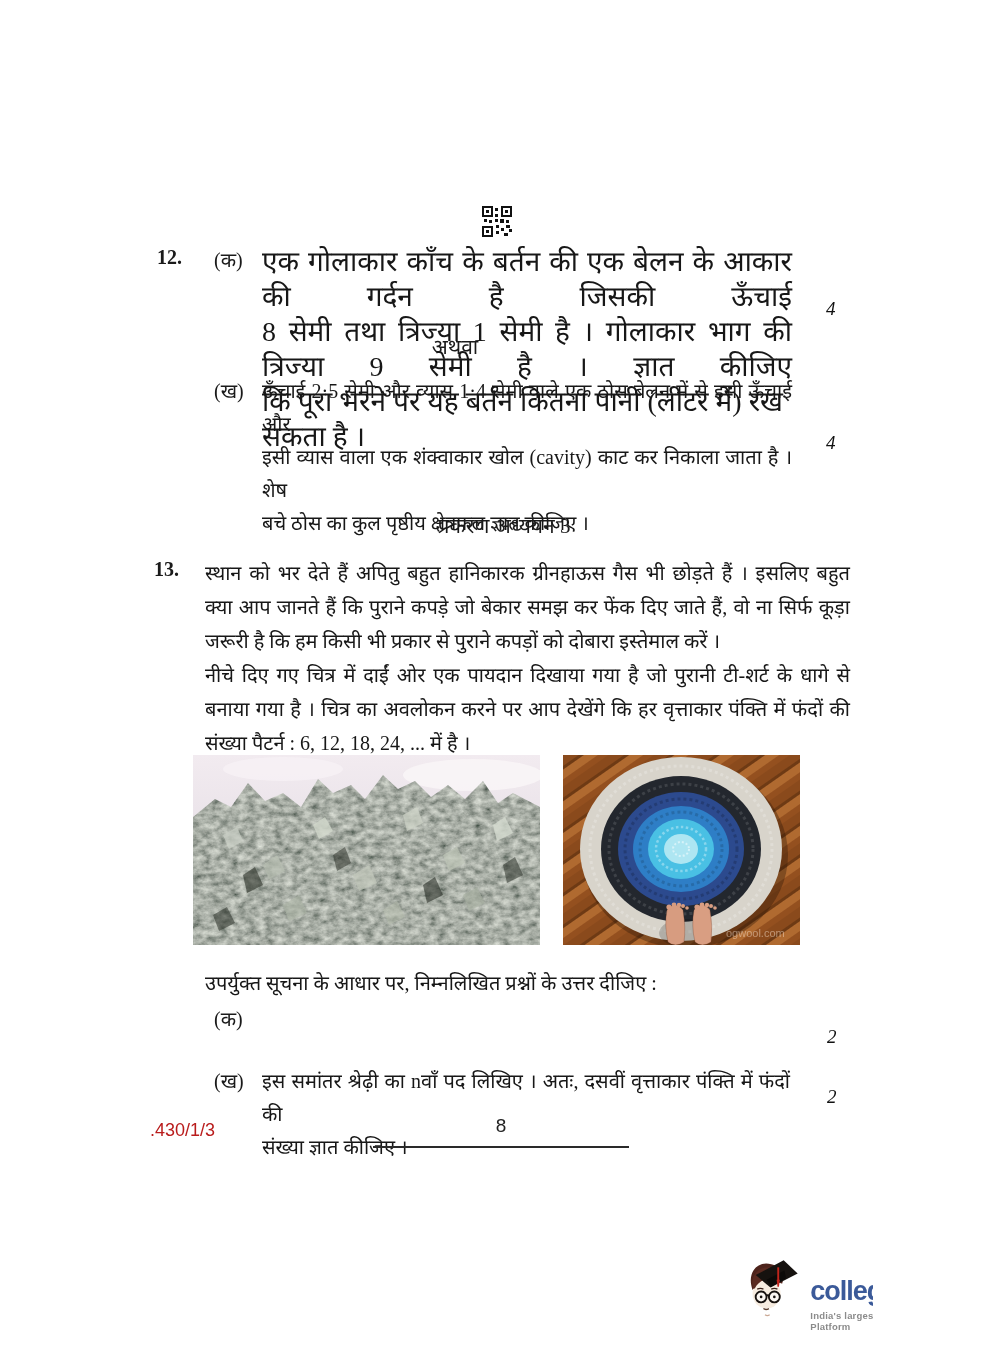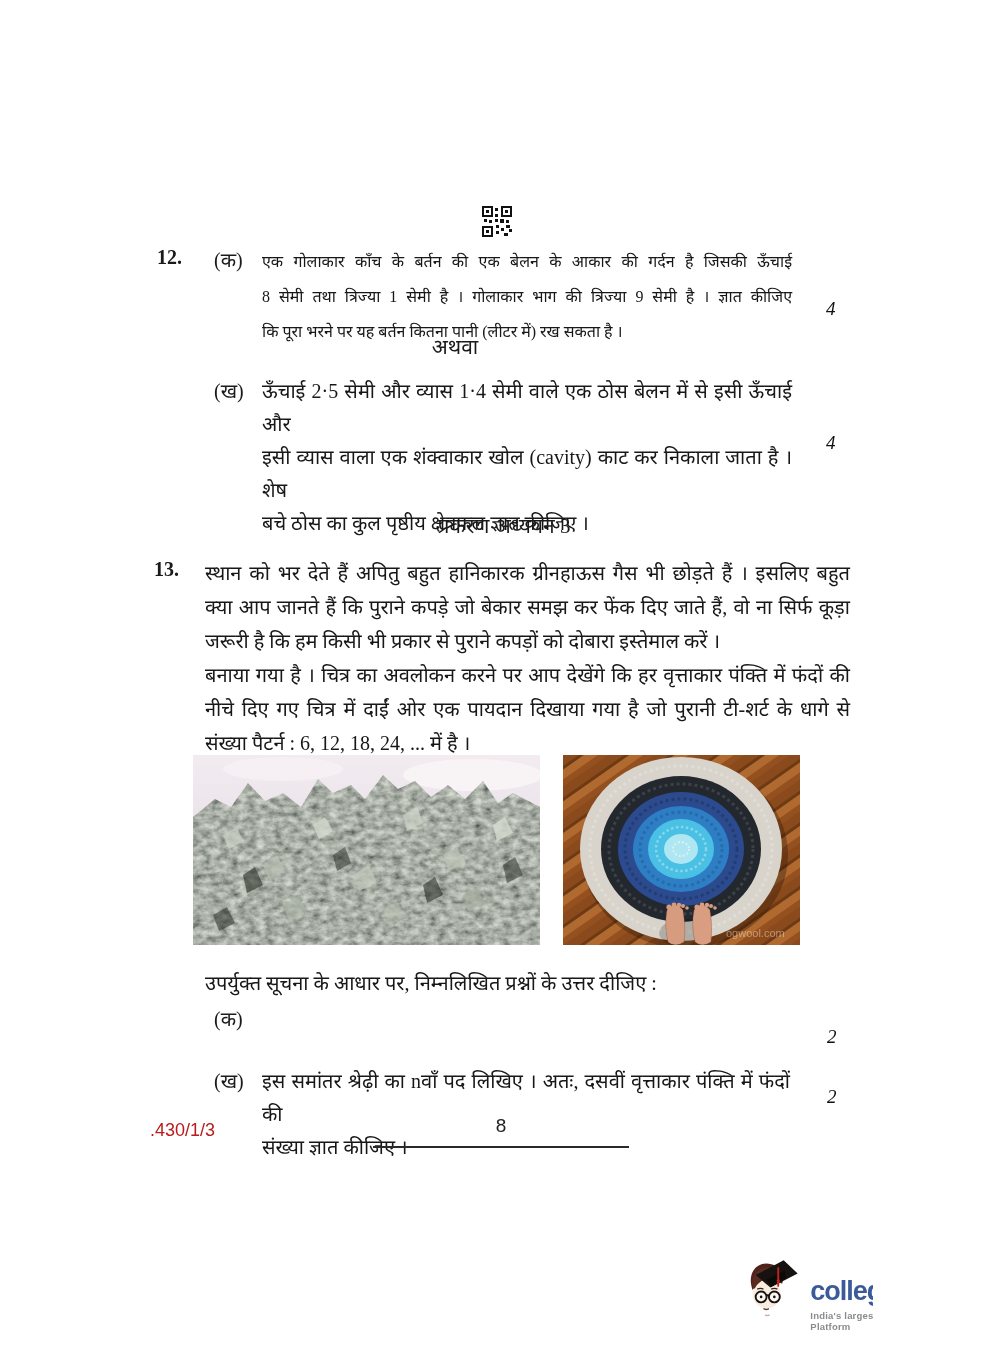--- a/index.html
+++ b/index.html
@@ -1,19 +1,19 @@
 <!DOCTYPE html>
 <html style="--brand-blue: #3b5a99; --tagline-gray: #8b8b8b;"><head>
 <meta charset="utf-8">
 <style>
   html,body{margin:0;padding:0;background:#fff;}
   .page{position:relative;width:830px;height:1356px;background:#ffffff;overflow:hidden;
         font-family:"Liberation Serif","DejaVu Serif",serif;color:#1a1a1a;padding-left:43px;}
   .abs{position:absolute;}
-  .hi{font-size:16px;line-height:35px;color:#171717;}
+  .hi{font-size:28px;line-height:35px;color:#171717;}
   .hi13{font-size:20px;line-height:34px;color:#171717;}
   .hi33{font-size:20px;line-height:33px;color:#171717;}
   .jline{text-align:justify;text-align-last:justify;}
   .qnum{font-weight:bold;font-size:20px;}
   .sublabel{font-size:20px;}
   .marks{font-style:italic;font-size:19px;color:#111;}
   .heading{font-weight:normal;font-size:21px;text-align:center;}
   .photo{display:block;}
   .footer-code{font-family:"Liberation Sans","DejaVu Sans",sans-serif;font-size:18px;color:#b91c1c;}
   .pagenum{font-family:"Liberation Sans","DejaVu Sans",sans-serif;font-size:19px;color:#222;text-align:center;}
@@ -84,22 +84,22 @@
 
   <div class="abs heading" style="left:158px;top:511px;width:692px">प्रकरण अध्ययन 3</div>
 
   <div class="abs qnum" style="left:154px;top:558px">13.</div>
   <div class="abs hi13" style="left:205px;top:556px;width:645px">
     <div class="jline">स्थान को भर देते हैं अपितु बहुत हानिकारक ग्रीनहाऊस गैस भी छोड़ते हैं । इसलिए बहुत</div>
     <div class="jline">क्या आप जानते हैं कि पुराने कपड़े जो बेकार समझ कर फेंक दिए जाते हैं, वो ना सिर्फ कूड़ा</div>
     <div>जरूरी है कि हम किसी भी प्रकार से पुराने कपड़ों को दोबारा इस्तेमाल करें ।</div>
   </div>
   <div class="abs hi13" style="left:205px;top:658px;width:645px">
+    <div class="jline">नीचे दिए गए चित्र में दाईं ओर एक पायदान दिखाया गया है जो पुरानी टी-शर्ट के धागे से</div>
     <div class="jline">बनाया गया है । चित्र का अवलोकन करने पर आप देखेंगे कि हर वृत्ताकार पंक्ति में फंदों की</div>
-    <div class="jline">नीचे दिए गए चित्र में दाईं ओर एक पायदान दिखाया गया है जो पुरानी टी-शर्ट के धागे से</div>
     <div>संख्या पैटर्न : 6, 12, 18, 24, ... में है ।</div>
   </div>
 
   <svg class="abs photo" style="left:193px;top:755px" width="347" height="190" viewBox="0 0 347 190">
     <defs>
       <linearGradient id="sky" x1="0" y1="0" x2="0" y2="1">
         <stop offset="0" stop-color="#f2ebf0"></stop>
           <stop offset="1" stop-color="#ddd6de"></stop>
       </linearGradient>
       <filter id="pileNoise" x="-5%" y="-5%" width="110%" height="110%">

